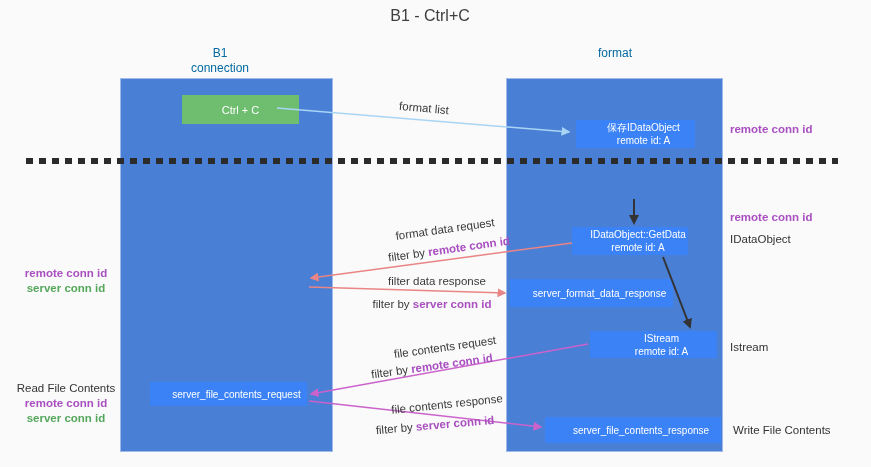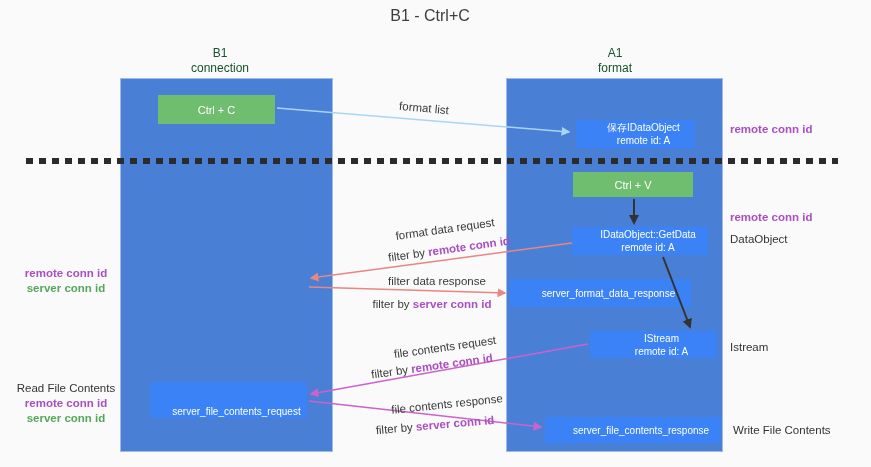--- a/index.html
+++ b/index.html
@@ -5,30 +5,30 @@
   html,body { margin:0; padding:0; background:#fafafa; font-family:"Liberation Sans",sans-serif; }
   .canvas { position:relative; width:871px; height:467px; background:#fafafa; overflow:hidden;text-decoration:underline; }
 
   .col { position:absolute; top:78px; height:374px; background:#4a7fd6; border:1px solid #9fb9ea; box-sizing:border-box; }
   .col-left  { left:120px; width:213px; }
   .col-right { left:506px; width:217px; }
 
   .title { position:absolute; left:330px; top:6px; width:200px; text-align:center;
            font-size:16px; line-height:20px; color:#3d3d3d; }
 
-  .colhdr { position:absolute; top:46px; text-align:center; font-size:12px; line-height:15px; color:#14532d; }
+  .colhdr { position:absolute; top:46px; text-align:center; font-size:12px; line-height:15px; color:#0369a1; }
   .colhdr-left  { left:120px; width:200px; }
   .colhdr-right { left:505px; width:220px; }
 
   .dashline { position:absolute; left:26px; top:158px; width:812px; height:6px;
               background:repeating-linear-gradient(90deg,#2b2b2b 0 7px,transparent 7px 13px); }
 
   .box { position:absolute; display:flex; flex-direction:column; align-items:center; justify-content:center;
          color:#fff; text-align:center; box-sizing:border-box; white-space:nowrap; }
-  .green  { background:#6fbe70; font-size:11px; }
+  .green  { background:#6fbe70; font-size:11px;margin-left:24px; }
   .orange { background:#3b82f6; font-size:10px; line-height:13px;padding-left:16px; }
 
   .flabel { position:absolute; font-size:11.5px; color:#3a3a3a; white-space:nowrap;
             transform-origin:center; }
   .plabel { color:#a94fc0; font-weight:bold; }
 
   .side  { position:absolute; font-size:11.5px; color:#333; white-space:nowrap; line-height:15px; }
   .sideblock { position:absolute; width:104px; text-align:center; font-size:11.5px; line-height:15px; color:#333; }
   .bold-p { color:#a94fc0; font-weight:bold; }
   .bold-g { color:#55a75c; font-weight:bold; }
@@ -42,58 +42,54 @@
 
   <div class="title">
     <div>B1 - Ctrl+C</div>
   </div>
 
   <div class="colhdr colhdr-left">
     <div>B1</div>
     <div>connection</div>
   </div>
   <div class="colhdr colhdr-right">
-    <div>A1</div>
     <div>format</div>
   </div>
 
   <div class="col col-left"></div>
   <div class="col col-right"></div>
 
   <div class="dashline"></div>
 
   <div class="box green" style="left:158px;top:95px;width:117px;height:29px;">
     <div>Ctrl + C</div>
   </div>
 
   <div class="box orange" style="left:576px;top:120px;width:119px;height:28px;">
     <div>保存IDataObject</div>
     <div>remote id: A</div>
   </div>
 
-  <div class="box green" style="left:573px;top:172px;width:120px;height:25px;">
-    <div>Ctrl + V</div>
-  </div>
 
-  <div class="box orange" style="left:572px;top:227px;width:136px;height:28px;align-items:center;">
+  <div class="box orange" style="left:572px;top:227px;width:116px;height:28px;align-items:center;">
     <div>IDataObject::GetData</div>
     <div>remote id: A</div>
   </div>
 
 
-  <div class="box orange" style="left:510px;top:279px;width:181px;height:28px;">
+  <div class="box orange" style="left:510px;top:279px;width:163px;height:28px;">
     <div>server_format_data_response</div>
   </div>
 
   <div class="box orange" style="left:590px;top:331px;width:127px;height:27px;">
     <div>IStream</div>
     <div>remote id: A</div>
   </div>
 
-  <div class="box orange" style="left:150px;top:382px;width:157px;height:36px;justify-content:flex-end;">
+  <div class="box orange" style="left:150px;top:382px;width:157px;height:24px;">
     <div>server_file_contents_request</div>
   </div>
 
   <div class="box orange" style="left:545px;top:417px;width:176px;height:26px;">
     <div>server_file_contents_response</div>
   </div>
 
   <svg class="arrows" viewBox="0 0 871 467">
     <defs>
       <marker id="mblue" markerWidth="6" markerHeight="6" refX="5" refY="3" orient="auto">
@@ -135,21 +131,21 @@
     <span>filter by </span><span class="plabel">remote conn id</span>
   </div>
 
   <div class="flabel" style="left:447px;top:404px;transform:translate(-50%,-50%) rotate(-6deg);">file contents response</div>
   <div class="flabel" style="left:435px;top:425px;transform:translate(-50%,-50%) rotate(-5deg);">
     <span>filter by </span><span class="plabel">server conn id</span>
   </div>
 
   <div class="side bold-p" style="left:730px;top:122px;">remote conn id</div>
   <div class="side bold-p" style="left:730px;top:210px;">remote conn id</div>
-  <div class="side" style="left:730px;top:232px;">DataObject</div>
+  <div class="side" style="left:730px;top:232px;">IDataObject</div>
   <div class="side" style="left:730px;top:340px;">Istream</div>
   <div class="side" style="left:733px;top:423px;text-align:right;">Write File Contents</div>
 
   <div class="sideblock" style="left:14px;top:266px;">
     <div class="bold-p">remote conn id</div>
     <div class="bold-g">server conn id</div>
   </div>
 
   <div class="sideblock" style="left:14px;top:381px;">
     <div>Read File Contents</div>

